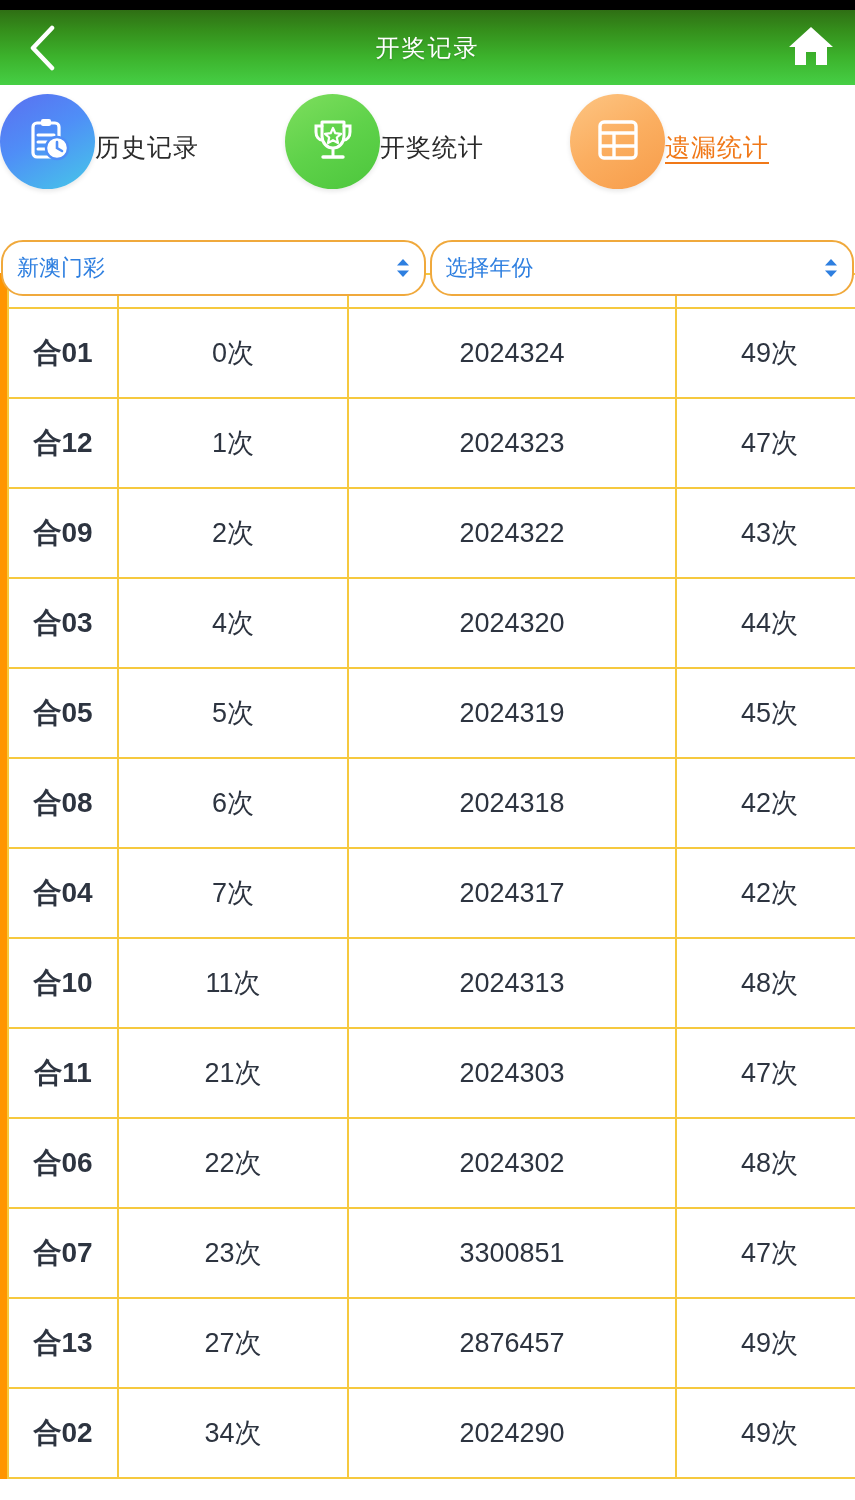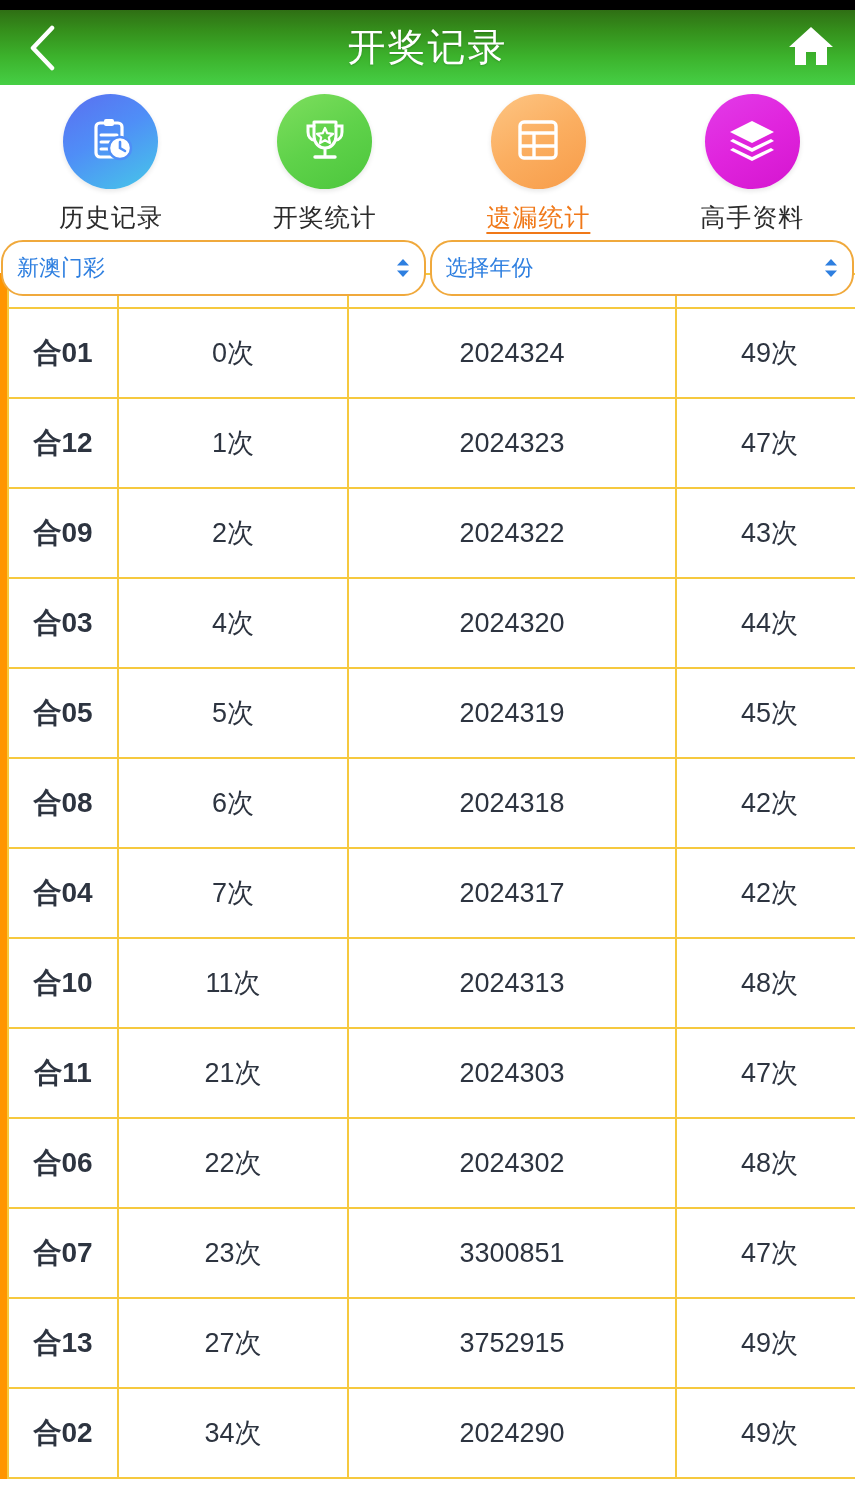--- a/index.html
+++ b/index.html
@@ -35,21 +35,21 @@
     transform: translateY(-50%);
     width: 52px;
     height: 52px;
     display: flex;
     align-items: center;
     justify-content: center;
   }
   .back-btn svg { display: block; }
   .appbar-title {
     color: #ffffff;
-    font-size: 38px;
+    font-size: 24px;
     letter-spacing: 2px;
     font-weight: 400;
     text-shadow: 0 1px 2px rgba(0,0,0,.18);
   }
   .home-btn {
     position: absolute;
     right: 16px;
     top: 50%;
     transform: translateY(-50%);
     width: 56px;
@@ -64,23 +64,21 @@
     width: 100%;
     height: 155px;
     background: #ffffff;
     display: flex;
     align-items: flex-start;
     padding-top: 9px;
   }
   .navitem {
     flex: 1 1 0;
     display: flex;
-    flex-direction: column;
-    align-items: center;
-    padding-left: 8px;
+    align-items: center;
   }
   .navcircle {
     width: 95px;
     height: 95px;
     border-radius: 50%;
     display: flex;
     align-items: center;
     justify-content: center;
     box-shadow: 0 2px 5px rgba(0,0,0,.10);
   }
@@ -241,32 +239,20 @@
           <rect x="5" y="4" width="36" height="36" rx="4" stroke="#fff" stroke-width="3.4"></rect>
           <line x1="5" y1="15" x2="41" y2="15" stroke="#fff" stroke-width="3.4"></line>
           <line x1="5" y1="28" x2="41" y2="28" stroke="#fff" stroke-width="3.4"></line>
           <line x1="19" y1="15" x2="19" y2="40" stroke="#fff" stroke-width="3.4"></line>
         </svg>
       </span>
     </div>
     <div class="navlabel active">遗漏统计</div>
   </div>
 
-  <div class="navitem">
-    <div class="navcircle c-expert">
-      <span>
-        <svg width="50" height="44" viewBox="0 0 50 44" fill="none">
-          <path d="M25 3 L47 14 L25 25 L3 14 Z" fill="#fff"></path>
-          <path d="M6 21 L25 30 L44 21 L47 23 L25 34 L3 23 Z" fill="#fff"></path>
-          <path d="M6 30 L25 39 L44 30 L47 32 L25 43 L3 32 Z" fill="#fff"></path>
-        </svg>
-      </span>
-    </div>
-    <div class="navlabel">高手资料</div>
-  </div>
 </div>
 
 <div class="filters">
 
   <div class="sel">
     <span class="sel-text">新澳门彩</span>
     <span class="sel-caret">
       <svg width="16" height="22" viewBox="0 0 16 22" fill="none">
         <path d="M8 2 L14 8.5 L2 8.5 Z" fill="#2e7fe0"></path>
         <path d="M8 20 L14 13.5 L2 13.5 Z" fill="#2e7fe0"></path>
@@ -365,21 +351,21 @@
         </tr>
         <tr>
           <td class="c-name">合07</td>
           <td>23次</td>
           <td>3300851</td>
           <td>47次</td>
         </tr>
         <tr>
           <td class="c-name">合13</td>
           <td>27次</td>
-          <td>3752915</td>
+          <td>2876457</td>
           <td>49次</td>
         </tr>
         <tr>
           <td class="c-name">合02</td>
           <td>34次</td>
           <td>2024290</td>
           <td>49次</td>
         </tr>
       </tbody>
   </table>

